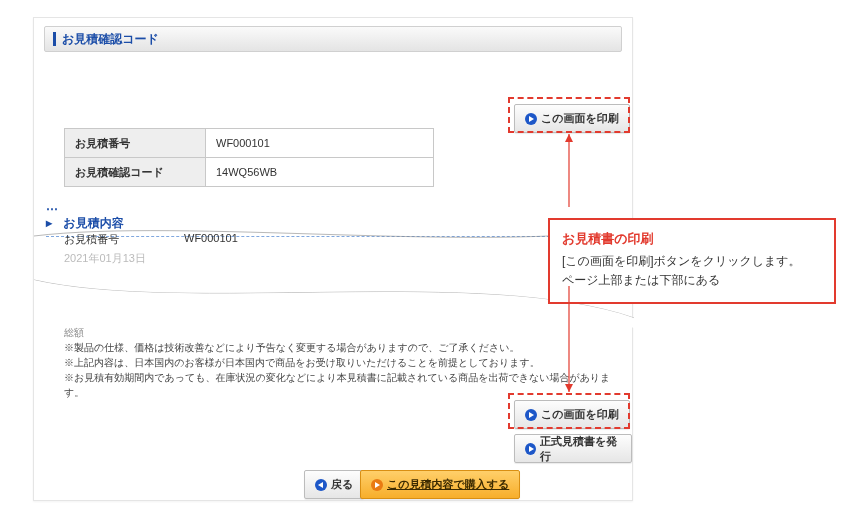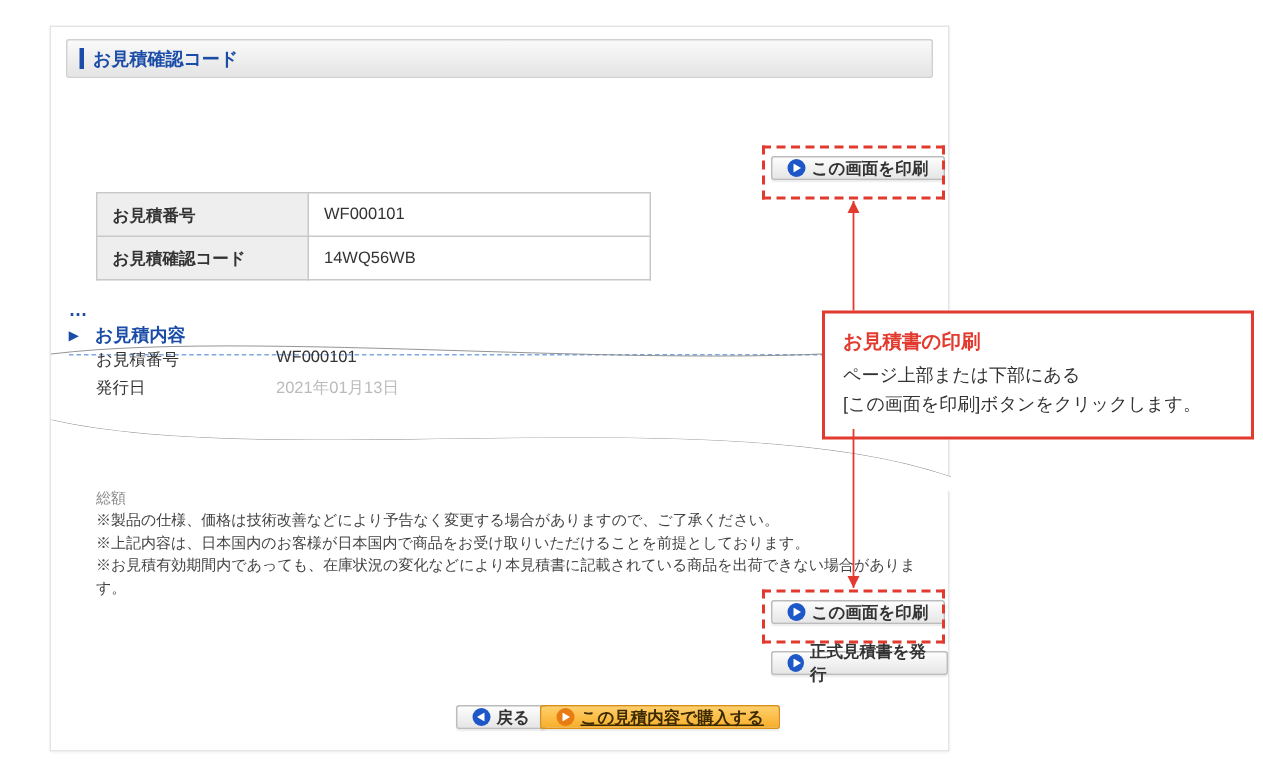--- a/index.html
+++ b/index.html
@@ -150,21 +150,21 @@
     font-family: Liberation Mono, monospace;
   }
   .notes .total-label {
     color: #888;
     font-size: 10px;
   }
 
   
   .btn {
     position: absolute;
-    height: 16px;
+    height: 29px;
     padding: 0 10px;
     background: linear-gradient(#fdfdfd, #e6e6e6);
     border: 1px solid #bcbcbc;
     border-radius: 2px;
     box-shadow: 0 1px 1px rgba(0,0,0,0.08);
     font-size: 11px;
     font-weight: bold;
     color: #333;
     display: flex;
     align-items: center;
@@ -197,21 +197,21 @@
     position: absolute;
     border: 2px dashed #e23a2e;
     box-sizing: border-box;
     pointer-events: none;
   }
 
   
   .callout {
     position: absolute;
     left: 548px;
-    top: 207px;
+    top: 218px;
     width: 288px;
     border: 2px solid #e23a2e;
     background: #fff;
     padding: 10px 12px 12px;
     box-sizing: border-box;
     font-size: 12px;
   }
   .callout .ttl {
     color: #e23a2e;
     font-weight: bold;
@@ -267,21 +267,20 @@
     <span class="arrow">⋯▸</span>
     <span>お見積内容</span>
   </div>
 
   <div class="detail-block">
     <div class="detail-row">
       <div class="k">お見積番号</div>
       <div class="v">WF000101</div>
     </div>
     <div class="detail-row faded">
-      <div class="k">発行日</div>
       <div class="v" style="color:#bbb;">2021年01月13日</div>
     </div>
   </div>
 
   <svg class="curves" viewBox="0 0 600 484">
     <path d="M 0 218 C 150 200, 450 235, 600 210" stroke="#888" stroke-width="0.6" fill="none"></path>
     <path d="M 0 262 C 150 296, 450 248, 600 300" stroke="#888" stroke-width="0.6" fill="none"></path>
 
     <path d="M 0 262 C 150 296, 450 248, 600 300 L 600 310 C 450 258, 150 306, 0 272 Z" fill="#ffffff"></path>
   </svg>
@@ -330,22 +329,22 @@
   </div>
 
 </div>
 
 <div class="dashbox" style="left:508px; top:97px; width:122px; height:36px;"></div>
 <div class="dashbox" style="left:508px; top:393px; width:122px; height:36px;"></div>
 
 <div class="callout">
   <div class="ttl">お見積書の印刷</div>
   <div class="body">
+    <div>[この画面を印刷]ボタンをクリックします。</div>
     <div>ページ上部または下部にある</div>
-    <div>[この画面を印刷]ボタンをクリックします。</div>
   </div>
 </div>
 
 <svg class="connectors" viewBox="0 0 842 521">
 
   <line x1="569" y1="134" x2="569" y2="207" stroke="#e23a2e" stroke-width="1.2"></line>
   <polygon points="569,134 565,142 573,142" fill="#e23a2e"></polygon>
 
   <line x1="569" y1="286" x2="569" y2="392" stroke="#e23a2e" stroke-width="1.2"></line>
   <polygon points="569,392 565,384 573,384" fill="#e23a2e"></polygon>

